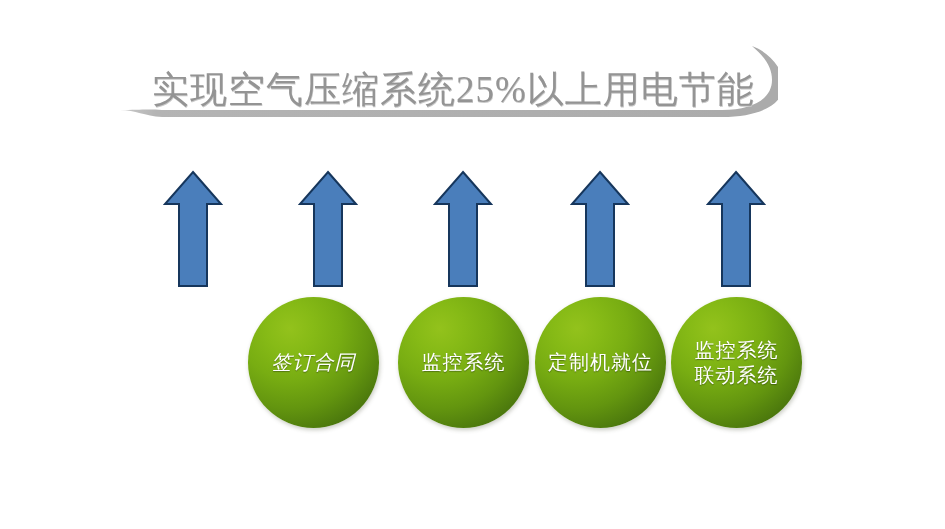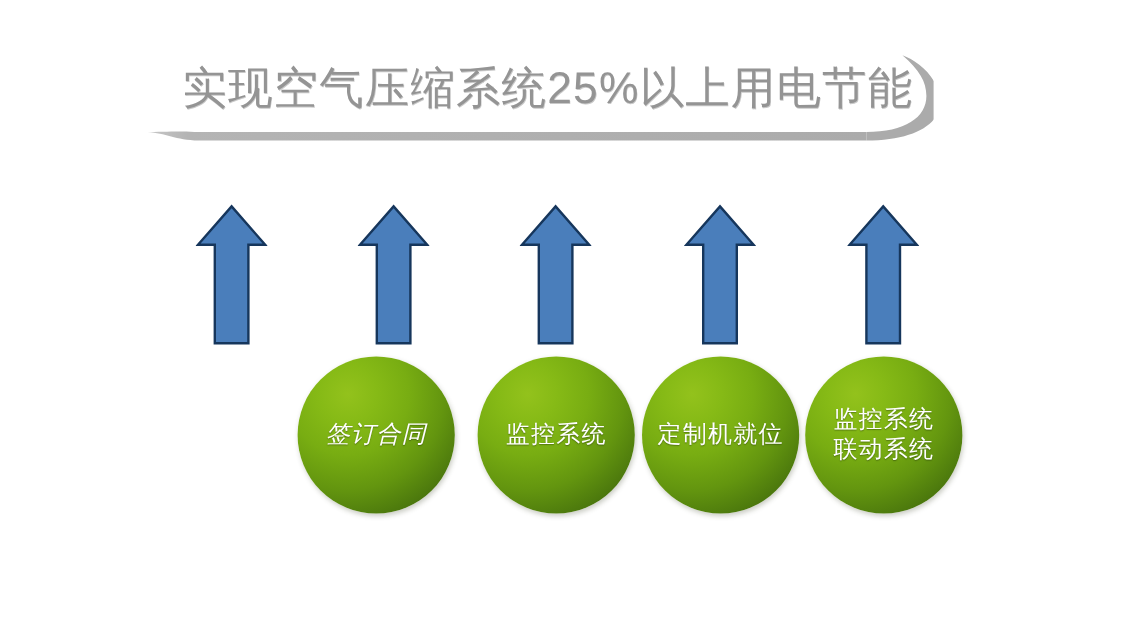--- a/index.html
+++ b/index.html
@@ -33,29 +33,29 @@
     position: absolute;
     left: 0;
     top: 0;
     width: 660px;
     height: 82px;
     pointer-events: none;
   }
   #title-text {
     position: absolute;
     left: 34px;
-    top: 6px;
+    top: 22px;
     width: 600px;
     height: 56px;
     line-height: 56px;
     font-size: 37px;
     letter-spacing: 1px;
     color: #949494;
     white-space: nowrap;
-    font-family: Liberation Sans, sans-serif;
+    font-family: Liberation Serif, serif;
     text-shadow: 0.5px 0.5px 0 #c9c9c9;
   }
 
   
   .arrow {
     position: absolute;
     top: 170px;
     width: 60px;
     height: 118px;
   }

